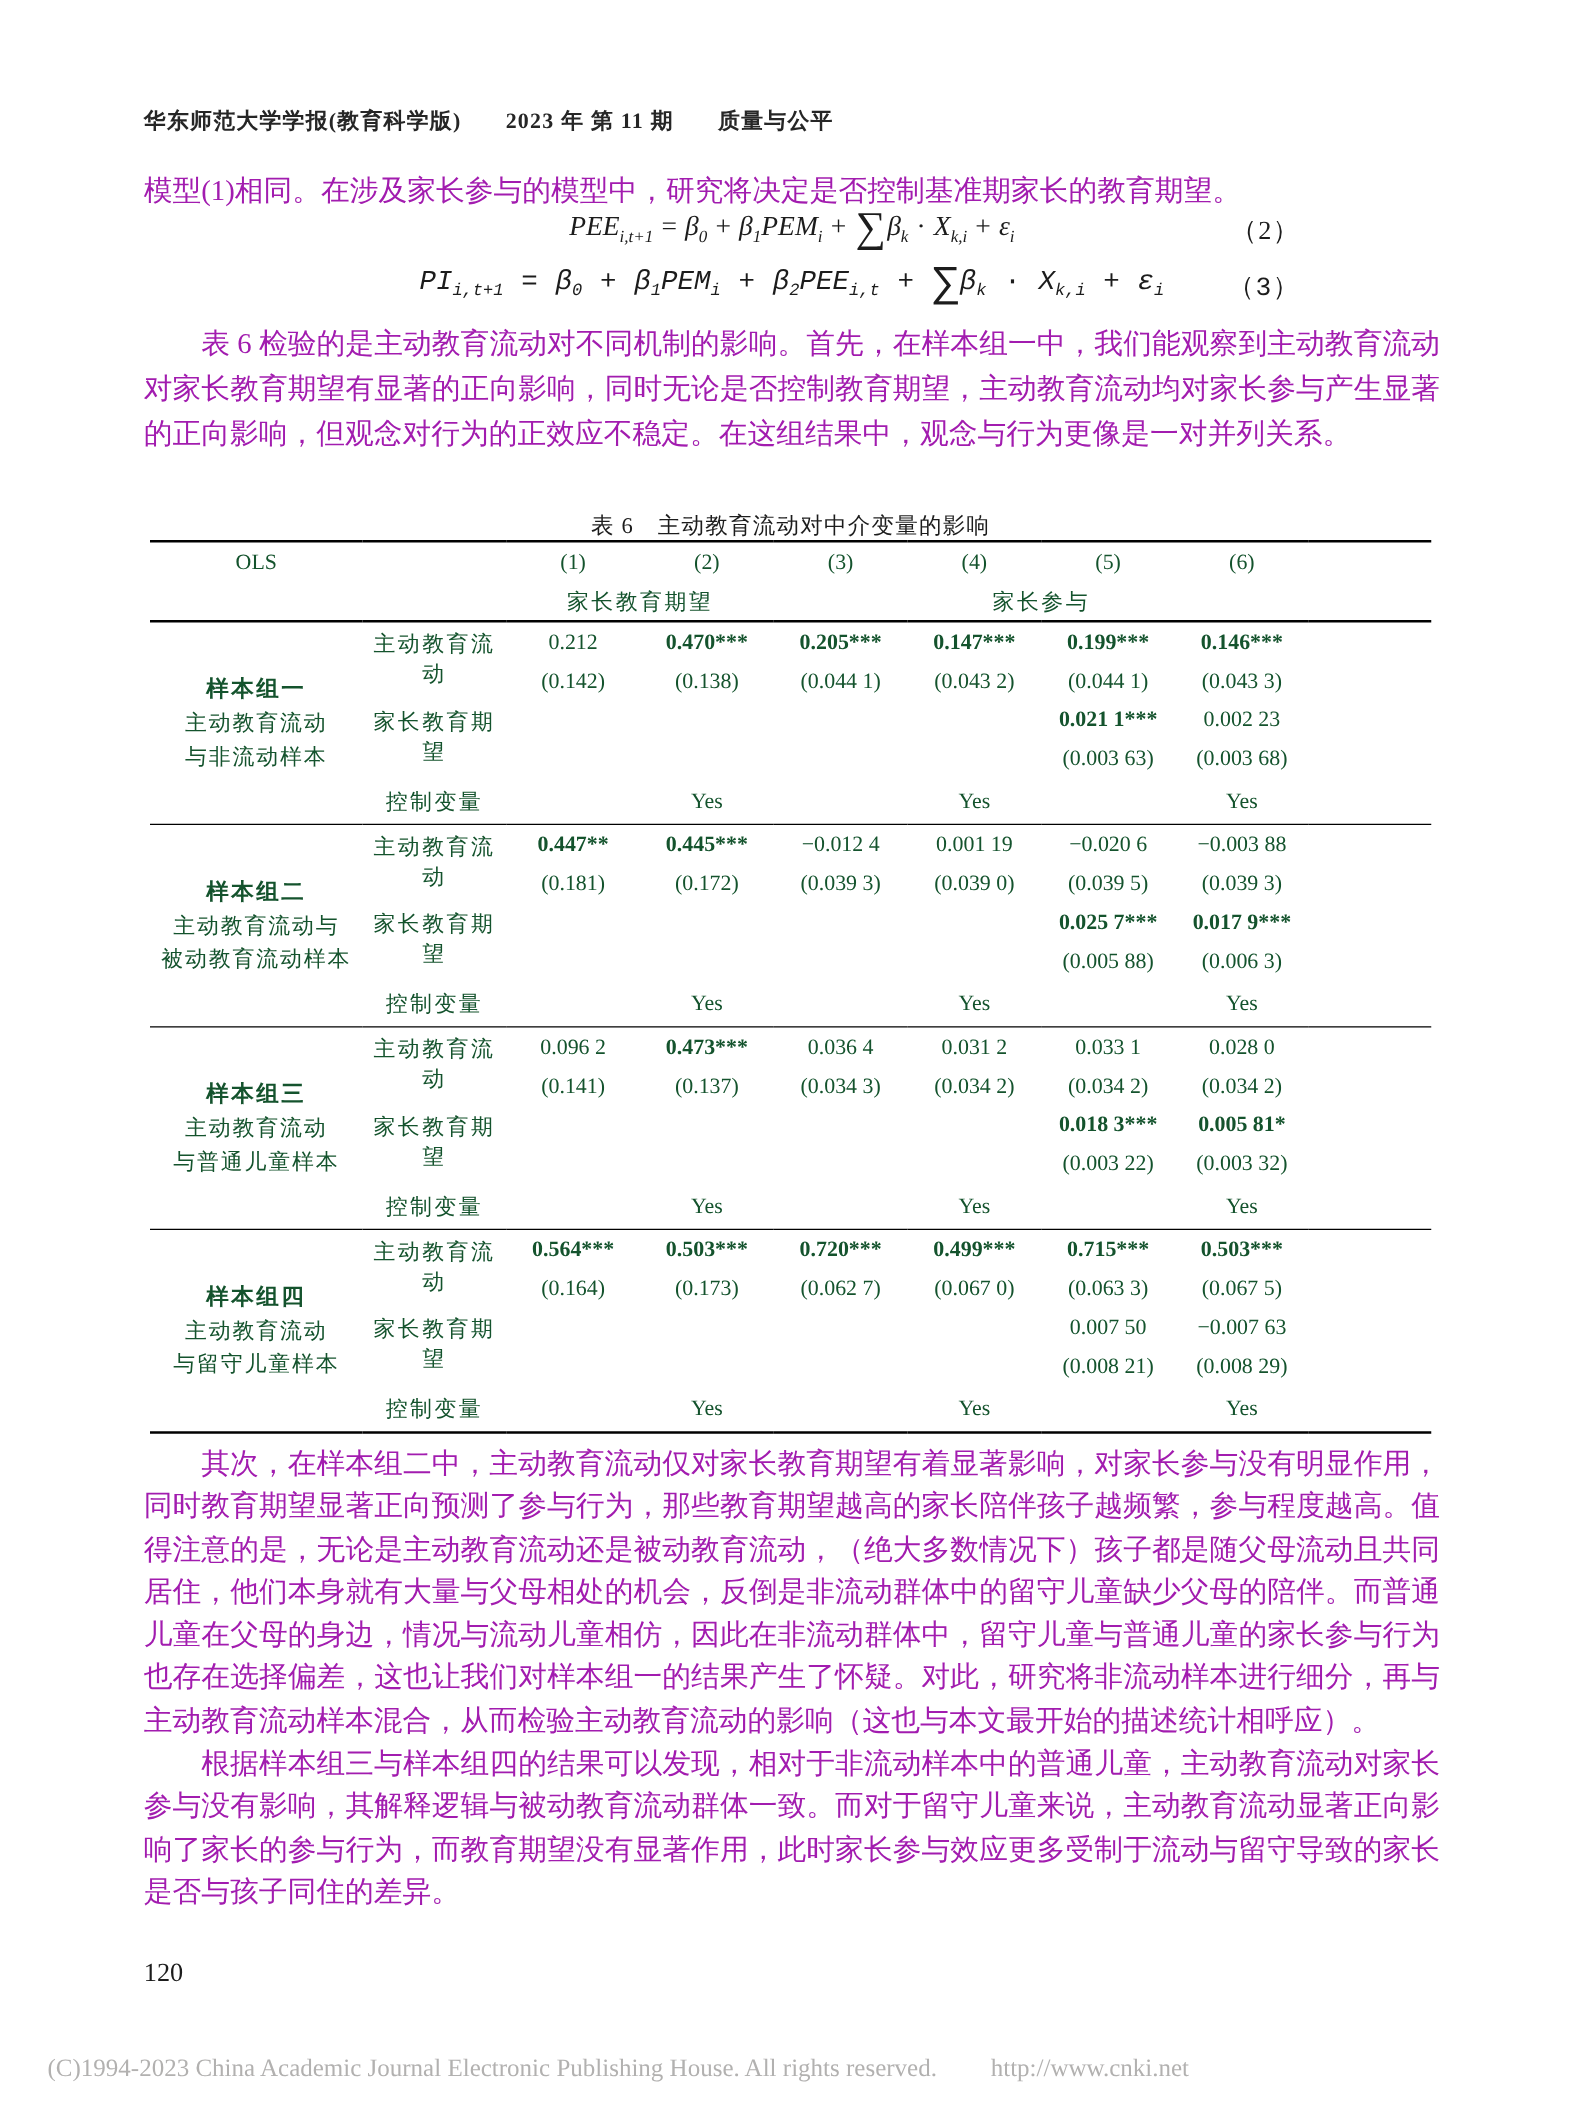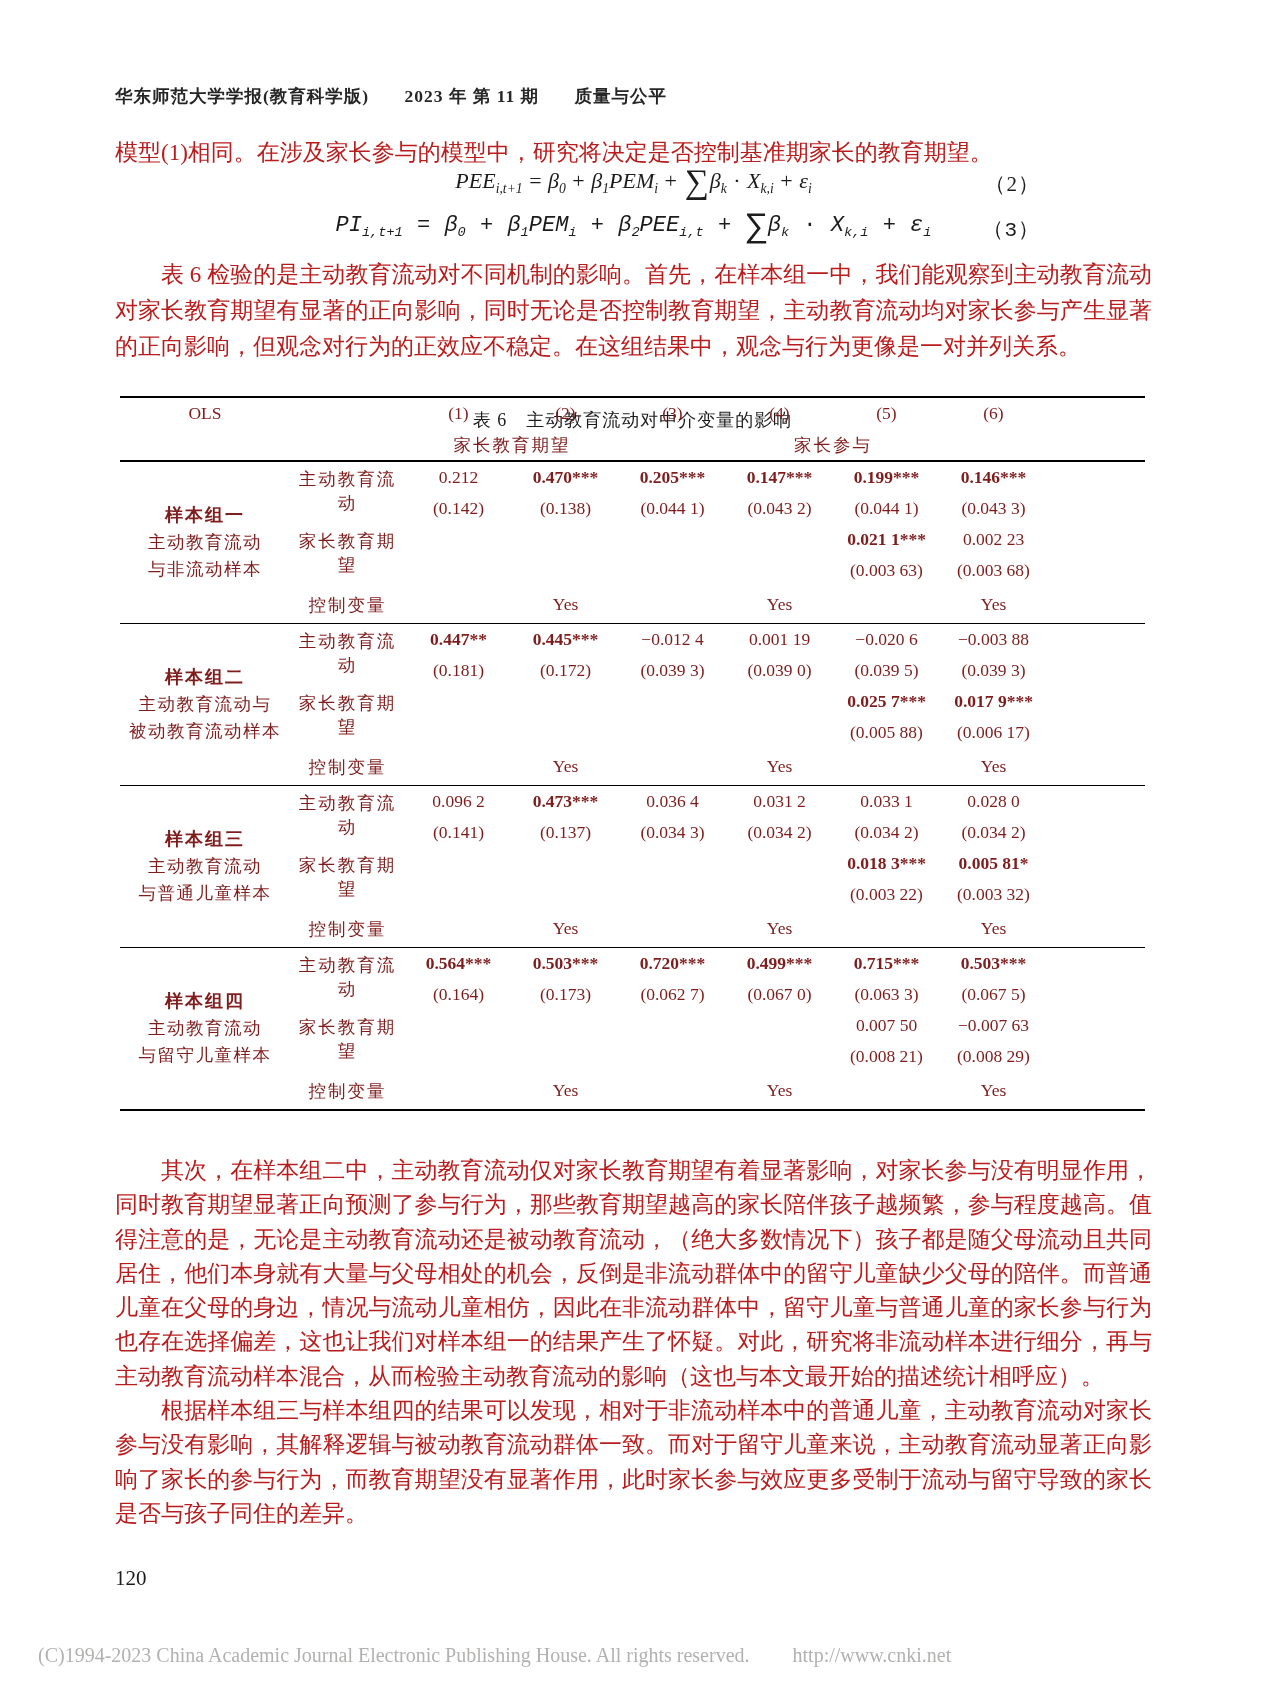--- a/index.html
+++ b/index.html
@@ -9,36 +9,36 @@
     overflow:hidden;
   }
   .abs { position:absolute; }
 
   
   .jheader { top:84px; left:115px; font-size:17.5px; color:#262626; letter-spacing:1px; white-space:nowrap;font-weight:bold; }
   .jheader .seg { margin-right:30px; }
   .jheader .seg:last-child { margin-right:0; }
 
   
-  .bodytext { left:115px; width:1037px; font-size:23px; line-height:36px; text-align:justify; color:#b91c1c; }
+  .bodytext { left:115px; width:1037px; font-size:23px; line-height:36px; text-align:justify; color:#a21caf; }
   .bodytext p { margin:0; text-indent:2em; }
   .bodytext p.noindent { text-indent:0; }
   .flow { line-height:34.3px; }
 
   
   .eq { left:115px; width:1037px; text-align:center; font-size:22px; white-space:nowrap; }
   .eq .var { font-style:italic; }
   .eq sub { font-style:italic; font-size:0.62em; }
   .eq .op { font-style:normal; padding:0 1px; }
   .eq .sum { font-style:normal; font-size:34px; line-height:0; position:relative; top:5px; margin:0 1px; }
   .eq .eq-num { position:absolute; right:112px; top:2px; font-style:normal; font-size:21px; letter-spacing:1px; }
 
   
   .tbl-title { top:394px; left:120px; width:1025px; text-align:center; font-weight:normal; font-size:18px; letter-spacing:1px;margin-top:14px; }
-  table.results { position:absolute; top:396px; left:120px; width:1025px; border-collapse:collapse; table-layout:fixed; font-size:17.5px; color:#7f1d1d; }
+  table.results { position:absolute; top:432px; left:120px; width:1025px; border-collapse:collapse; table-layout:fixed; font-size:17.5px; color:#14532d; }
   table.results td { padding:0; text-align:center; vertical-align:middle; }
   thead { border-top:2px solid #000; border-bottom:2px solid #000; }
   thead td { height:31px; }
   tbody.group { border-bottom:1px solid #000; }
   tbody.group:last-child { border-bottom:2px solid #000; }
   tbody.group td { height:31px; }
   tbody.group tr.controls td { height:37px; }
   td.vl { letter-spacing:2px; }
   td.vl.top2 { vertical-align:top; padding-top:5px; }
   td.gl { vertical-align:middle; }
@@ -194,21 +194,21 @@
         <td class="num"></td>
         <td class="num b">0.025 7***</td>
         <td class="num b">0.017 9***</td>
       </tr>
       <tr>
         <td class="num se"></td>
         <td class="num se"></td>
         <td class="num se"></td>
         <td class="num se"></td>
         <td class="num se">(0.005 88)</td>
-        <td class="num se">(0.006 17)</td>
+        <td class="num se">(0.006 3)</td>
       </tr>
       <tr class="controls">
         <td class="vl">控制变量</td>
         <td class="num yes"></td>
         <td class="num yes">Yes</td>
         <td class="num yes"></td>
         <td class="num yes">Yes</td>
         <td class="num yes"></td>
         <td class="num yes">Yes</td>
       </tr>

